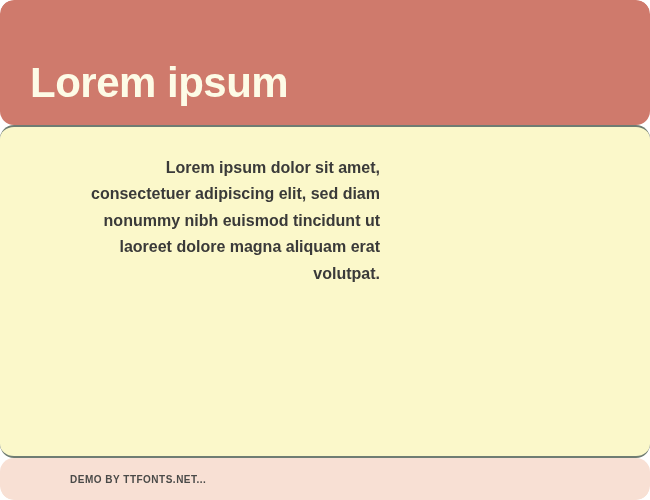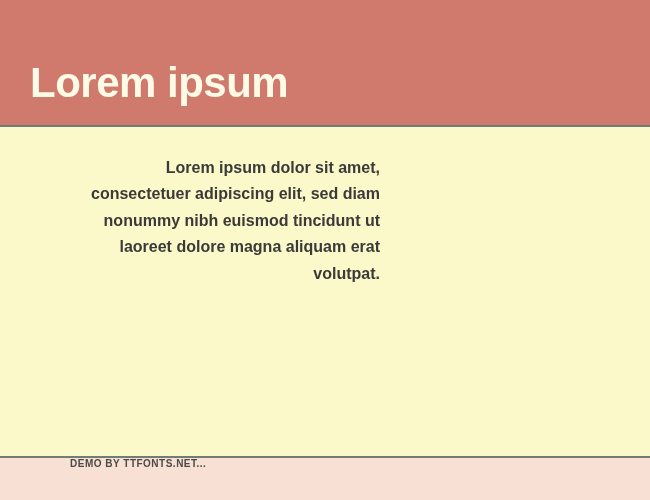--- a/index.html
+++ b/index.html
@@ -1,15 +1,15 @@
 <!DOCTYPE html>
 <html><head>
 <meta charset="utf-8">
 <style>
-  * { margin: 0; padding: 0; box-sizing: border-box; }
+  * { margin: 0; padding: 0; box-sizing: border-box; border-radius: 14px; }
   html, body { width: 650px; height: 500px; overflow: hidden; }
   body {
     font-family: "Futura", "Trebuchet MS", "Arial Narrow", sans-serif;
     display: flex;
     flex-direction: column;
   }
   .header {
     background: #cf7a6c;
     padding: 28px 30px 18px 30px;
     height: 125px;
@@ -36,20 +36,21 @@
     font-weight: 600;
     line-height: 1.65;
     max-width: 310px;
     font-stretch: condensed;
     text-align: right;
   }
   .footer {
     background: #f8e0d4;
     height: 42px;
     display: flex;
+    align-items: center;
     padding: 0 70px;
   }
   .footer-text {
     color: #4a4a48;
     font-size: 10px;
     font-weight: 700;
     letter-spacing: 0.5px;
     text-transform: uppercase;
     font-stretch: condensed;
   }

